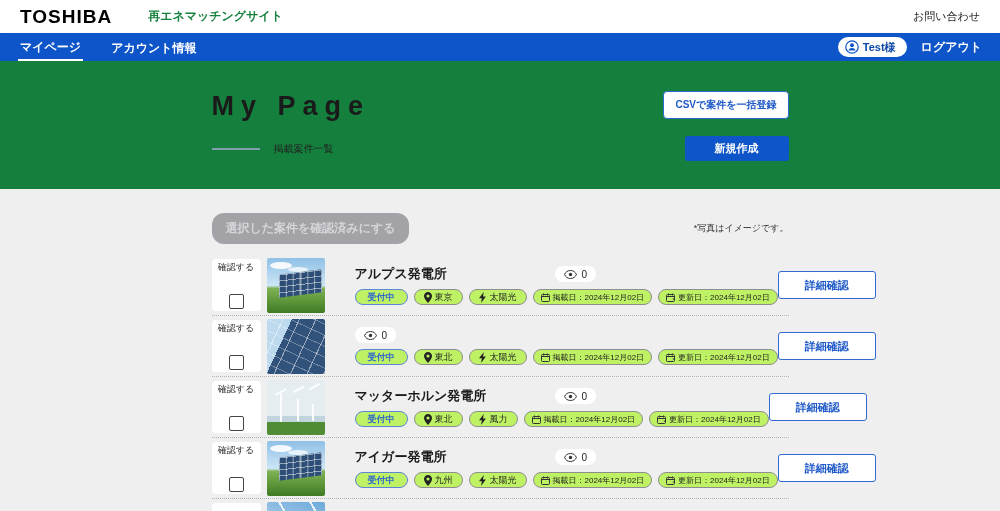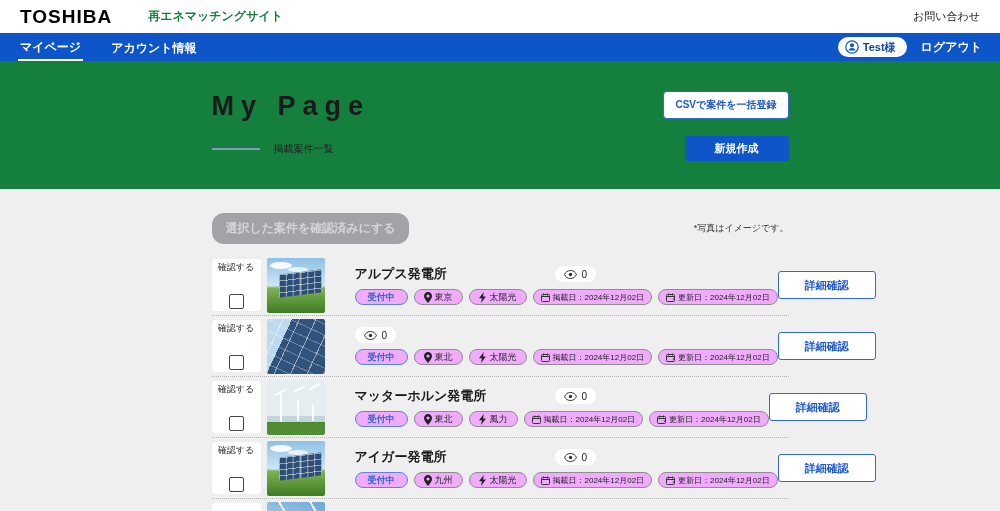--- a/index.html
+++ b/index.html
@@ -59,21 +59,21 @@
   .thumb[data-img="wind-turbines"]::after { content:""; position:absolute; left:8px; top:11px; width:12px; height:2px; background:#fbfdfe; transform:rotate(-28deg); box-shadow:17px 6px 0 #fbfdfe,32px 11px 0 #fbfdfe; }
   .thumb[data-img="wind-sky"] { background:linear-gradient(200deg,#6ea9da 0%,#a9cdea 55%,#d3e6f4 100%); }
   .thumb[data-img="wind-sky"]::before { content:""; position:absolute; inset:0;
       background:repeating-linear-gradient(60deg,transparent 0 10px,rgba(255,255,255,.85) 10px 12px,transparent 12px 27px); }
 
   .row-body { margin-left:30px; display:flex; flex-direction:column; gap:6px; }
   .title-row { display:flex; align-items:center; }
   .proj-title { font-size:13px; font-weight:bold; color:#1a1a1a; width:200px; }
   .views-pill { background:#fff; border-radius:999px; height:16px; padding:0 9px; display:inline-flex; align-items:center; gap:5px; font-size:10px; color:#222; }
   .tags-row { display:flex; align-items:center; gap:6px; }
-  .pill { display:inline-flex; align-items:center; gap:3px; height:16px; padding:0 9px; border:1px solid #8e8e8e; border-radius:999px; background:#f0abfc; font-size:9px; color:#222; white-space:nowrap; }
+  .pill { display:inline-flex; align-items:center; gap:3px; height:16px; padding:0 9px; border:1px solid #8e8e8e; border-radius:999px; background:#bef264; font-size:9px; color:#222; white-space:nowrap; }
   .pill-status { color:#2e66cc; border-color:#5b85d6; font-weight:bold; padding:0 12px; }
   .pill-date { font-size:8px; padding:0 7px; }
   .btn-detail { margin-left:auto; width:98px; height:28px; background:#fff; border:1px solid #2f6ad0; border-radius:3px; color:#1f5ac8; font-size:11px; font-weight:bold; cursor:pointer; font-family:inherit; flex:none; }
   .icon { flex:none; display:inline-block; }
 </style>
 </head>
 <body>
 
 <div class="top-header">
   <span class="logo">TOSHIBA</span>

